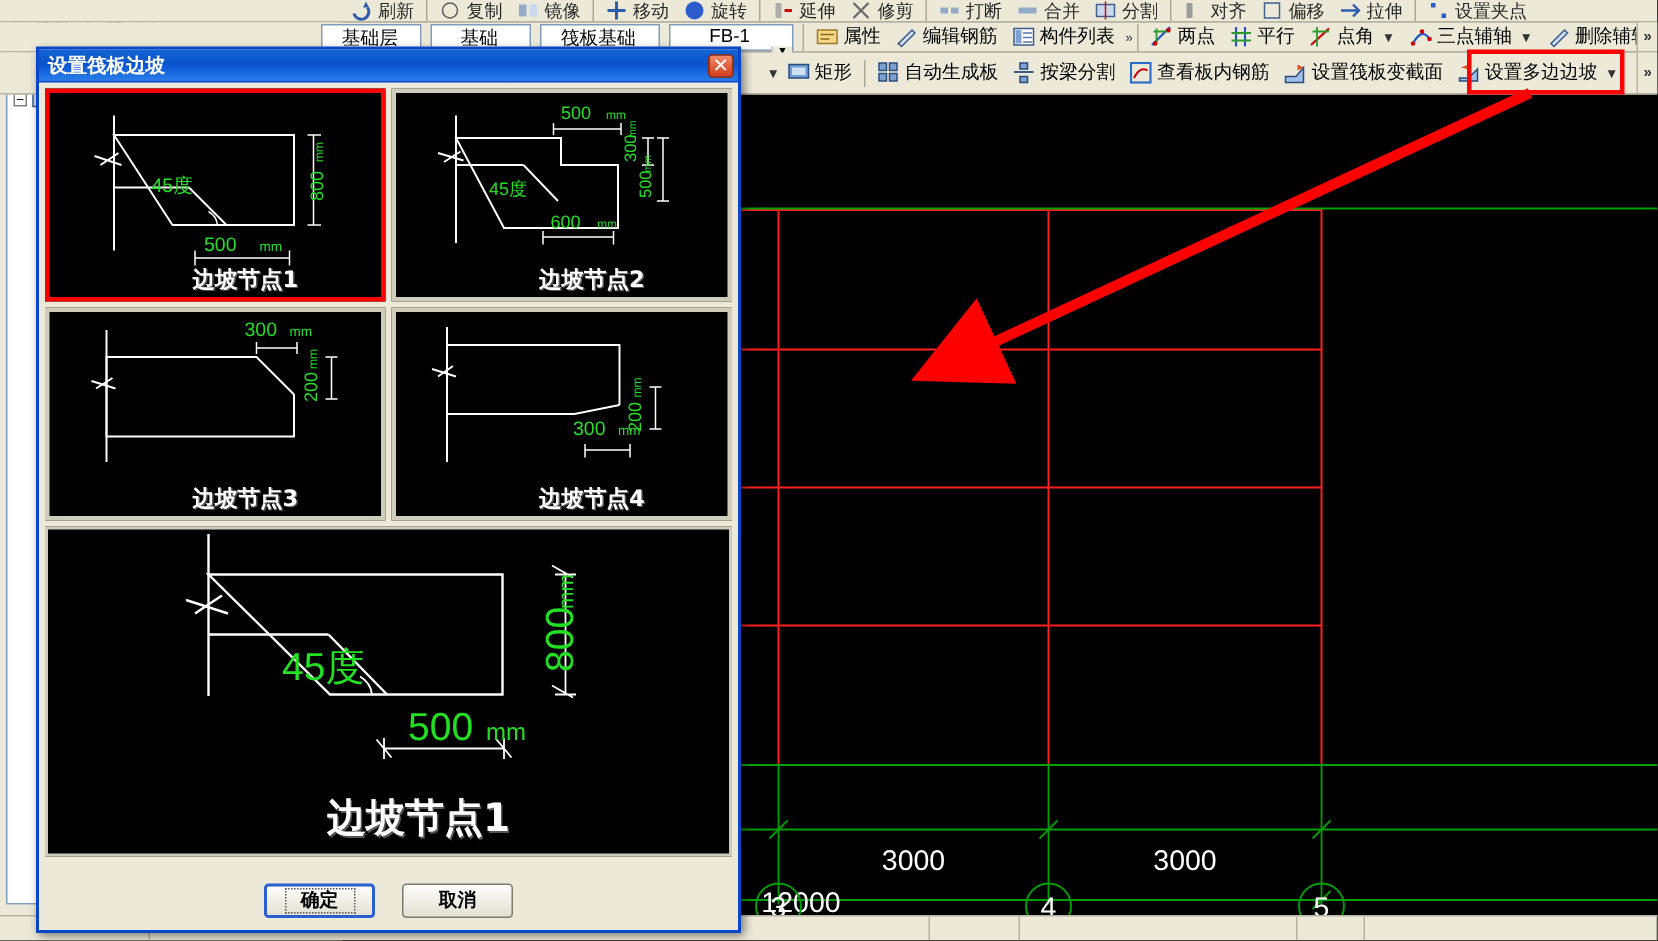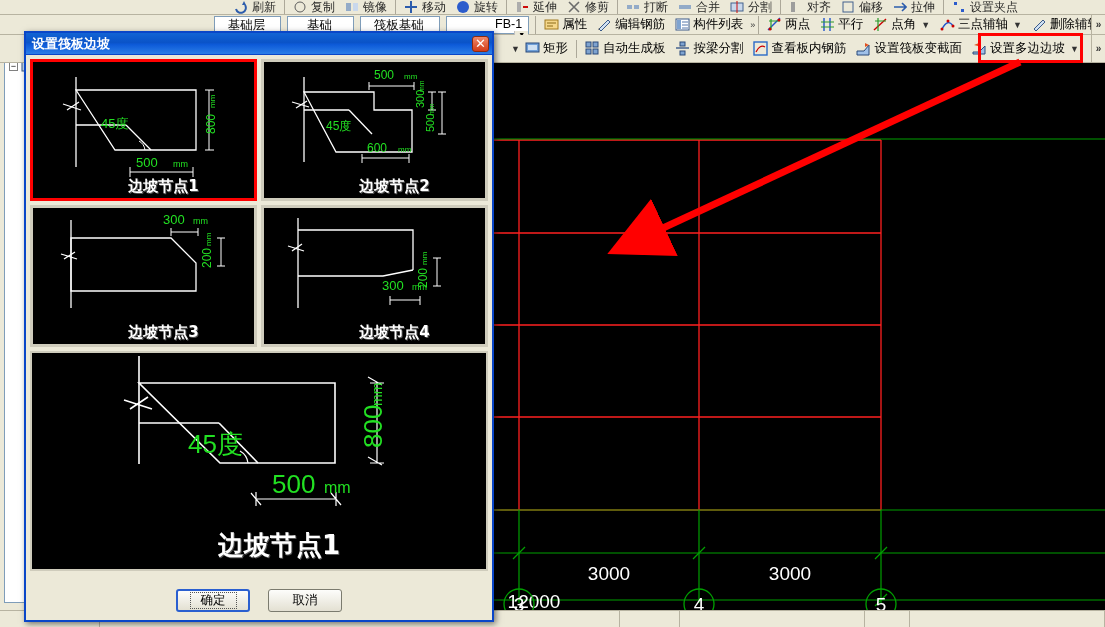--- a/index.html
+++ b/index.html
@@ -49,21 +49,21 @@
     font-size: 12.5px; color: #000; flex-direction: column;
   }
   .combo .cb-text { padding-right: 6px; }
   .combo .cb-arrow {
     width: 14px; height: 16px; margin-left: auto;
     background: #ece9d8; border-left: 1px solid #c0c0c0;
     display: flex; align-items: center; justify-content: center;
     font-size: 7px; color: #000;
   }
   .cb-w1 { width: 72px; } .cb-w2 { width: 72px; }
-  .cb-w3 { width: 86px; } .cb-w4 { width: 90px; align-items: flex-end; }
+  .cb-w3 { width: 86px; } .cb-w4 { width: 90px; }
 
   
   .ic {
     width: 15px; height: 15px; flex: none;
     display: inline-block; position: relative;
   }
   .ic svg { display: block; }
 
   
   .redbox {
@@ -159,21 +159,21 @@
   }
 
   #preview {
     margin-top: 4px; height: 220px; background: #000;
     border: 2px solid #cfccbc; position: relative; overflow: hidden;
   }
   #preview .thumb-label { font-size: 26px; bottom: 6px; }
 
   #dlg-buttons {
     position: absolute; left: 0; right: 0; bottom: 8px;
-    display: flex; justify-content: center; gap: 18px;
+    display: flex; justify-content: center; gap: 18px; font-weight: bold;
   }
   .dlg-btn {
     width: 74px; height: 23px; font-size: 12.5px;
     background: linear-gradient(to bottom,#fdfdfb,#e3e0d2);
     border: 1px solid #7b7b6e; border-radius: 3px;
     display: flex; align-items: center; justify-content: center;
     color: #000;
   }
   .dlg-btn.default { border: 2px solid #2a5fd0; }
   .dlg-btn.default .inner {

